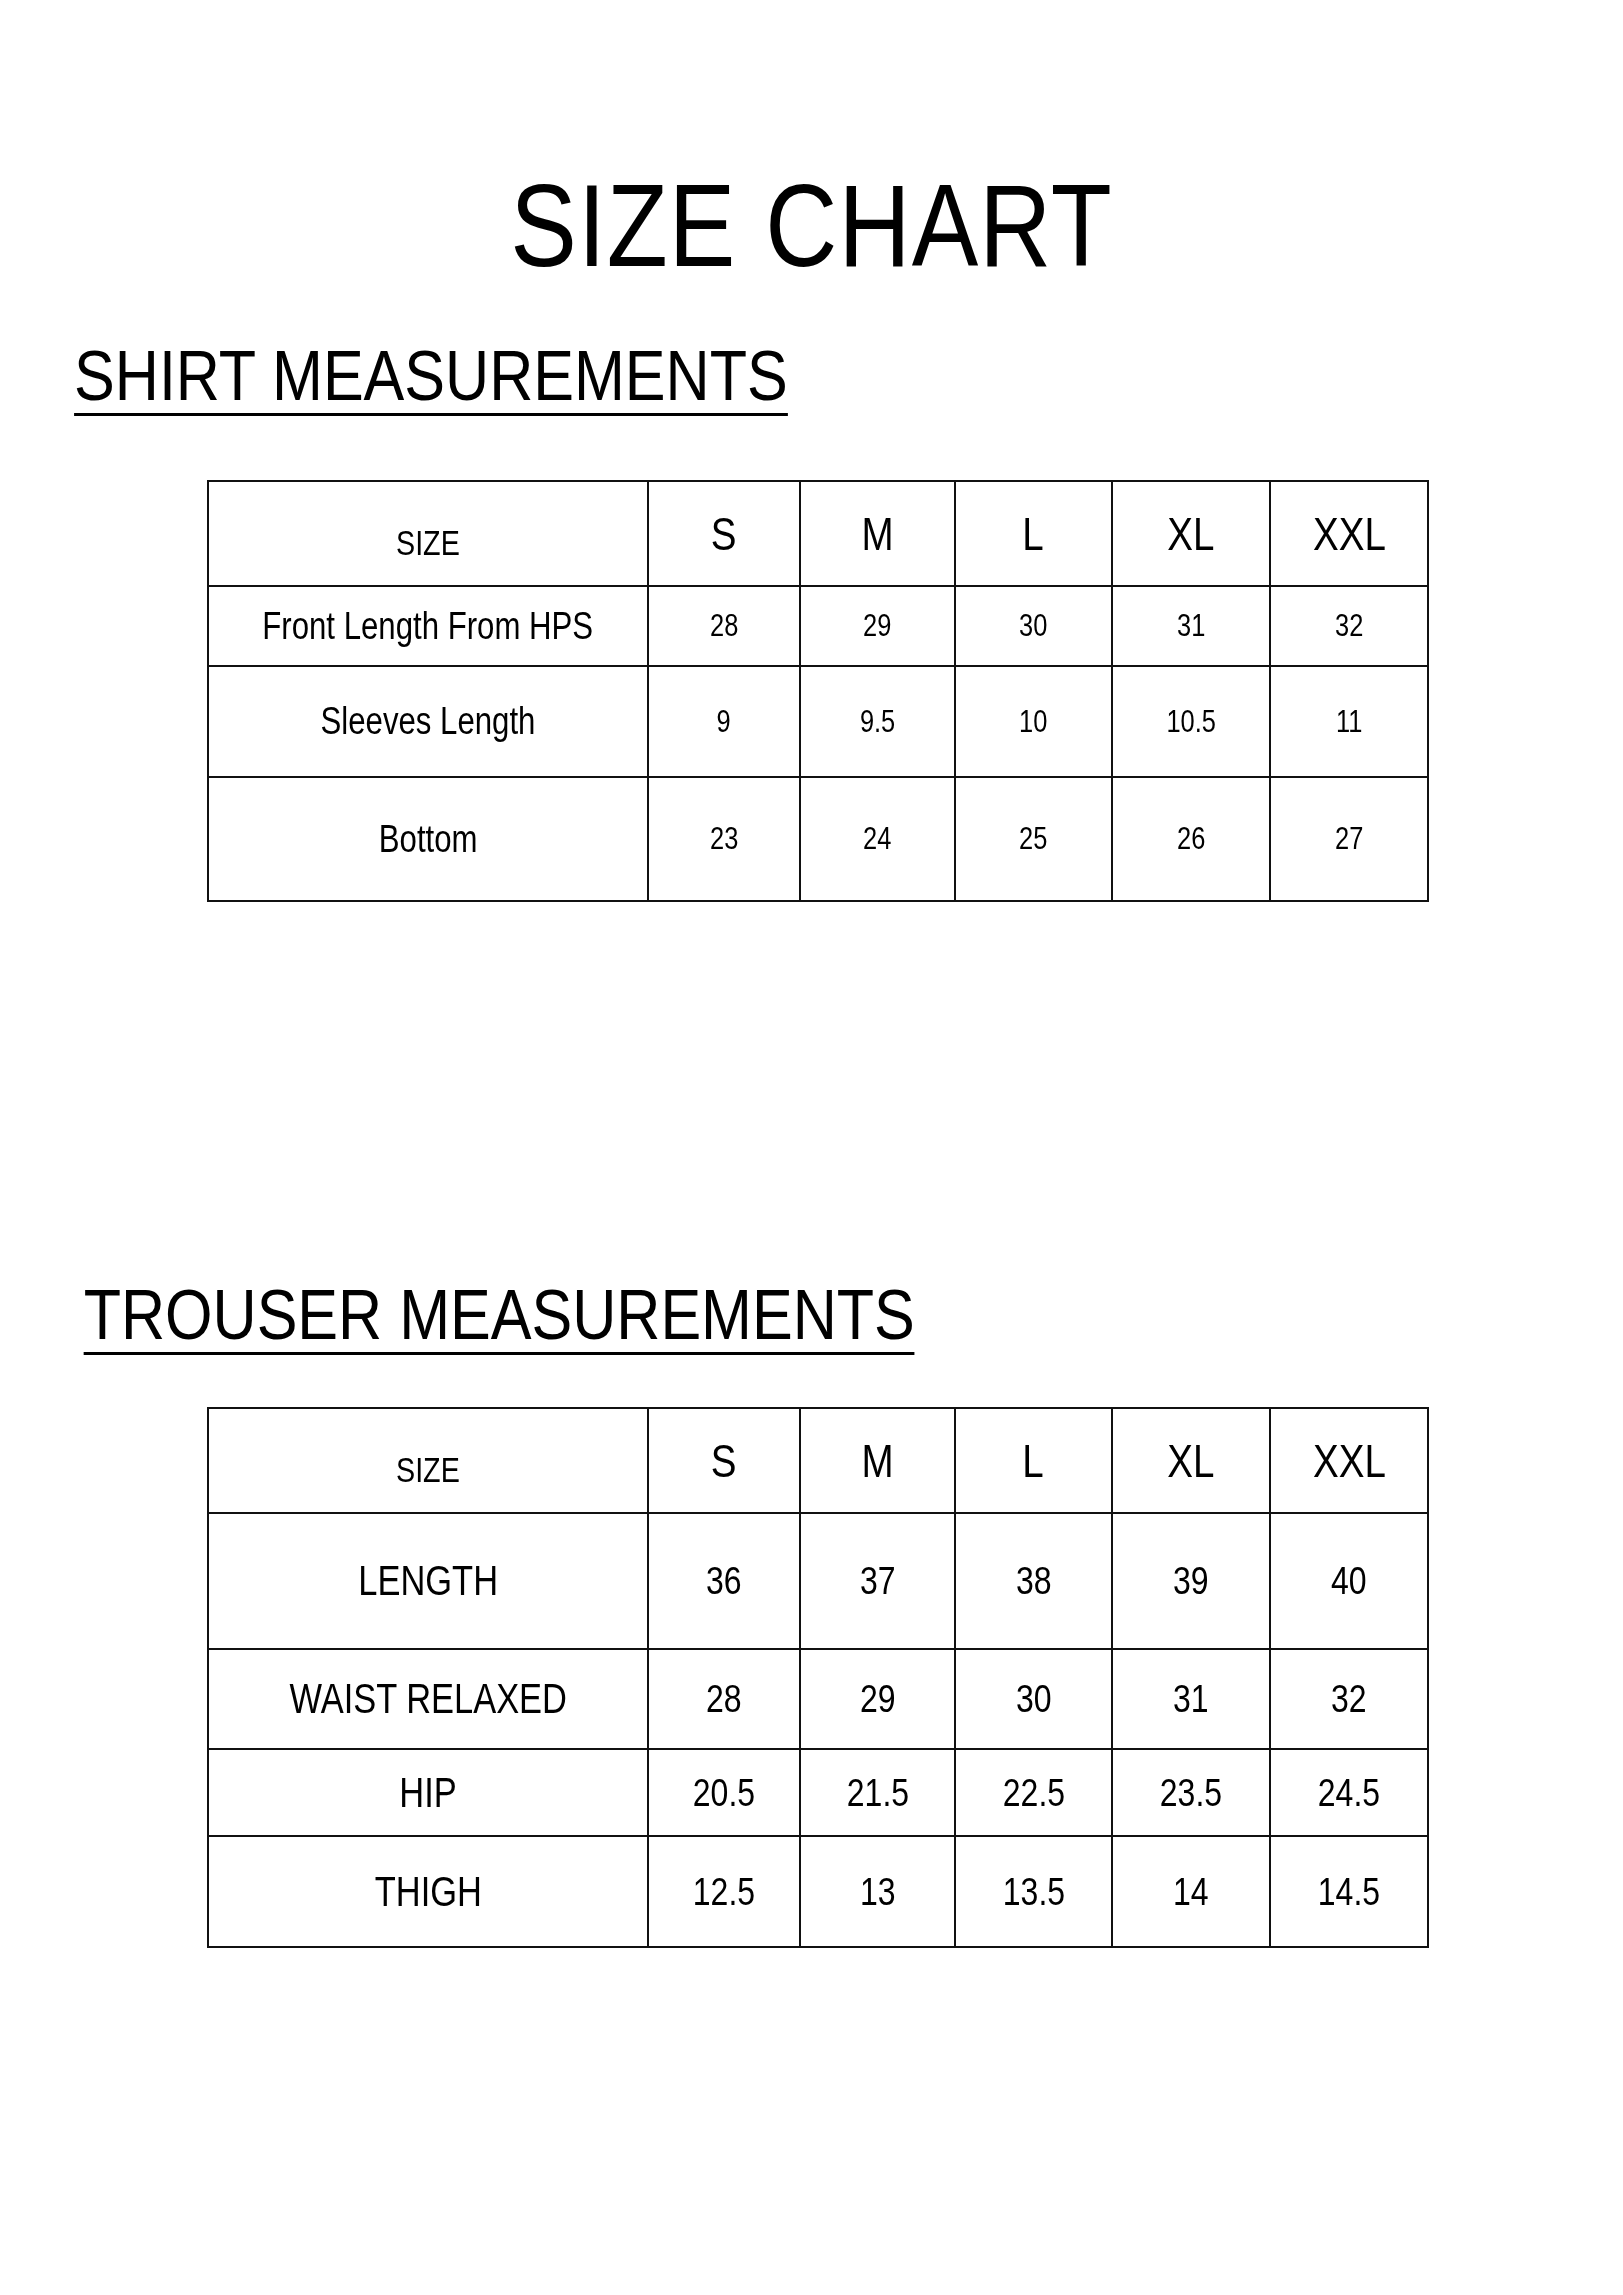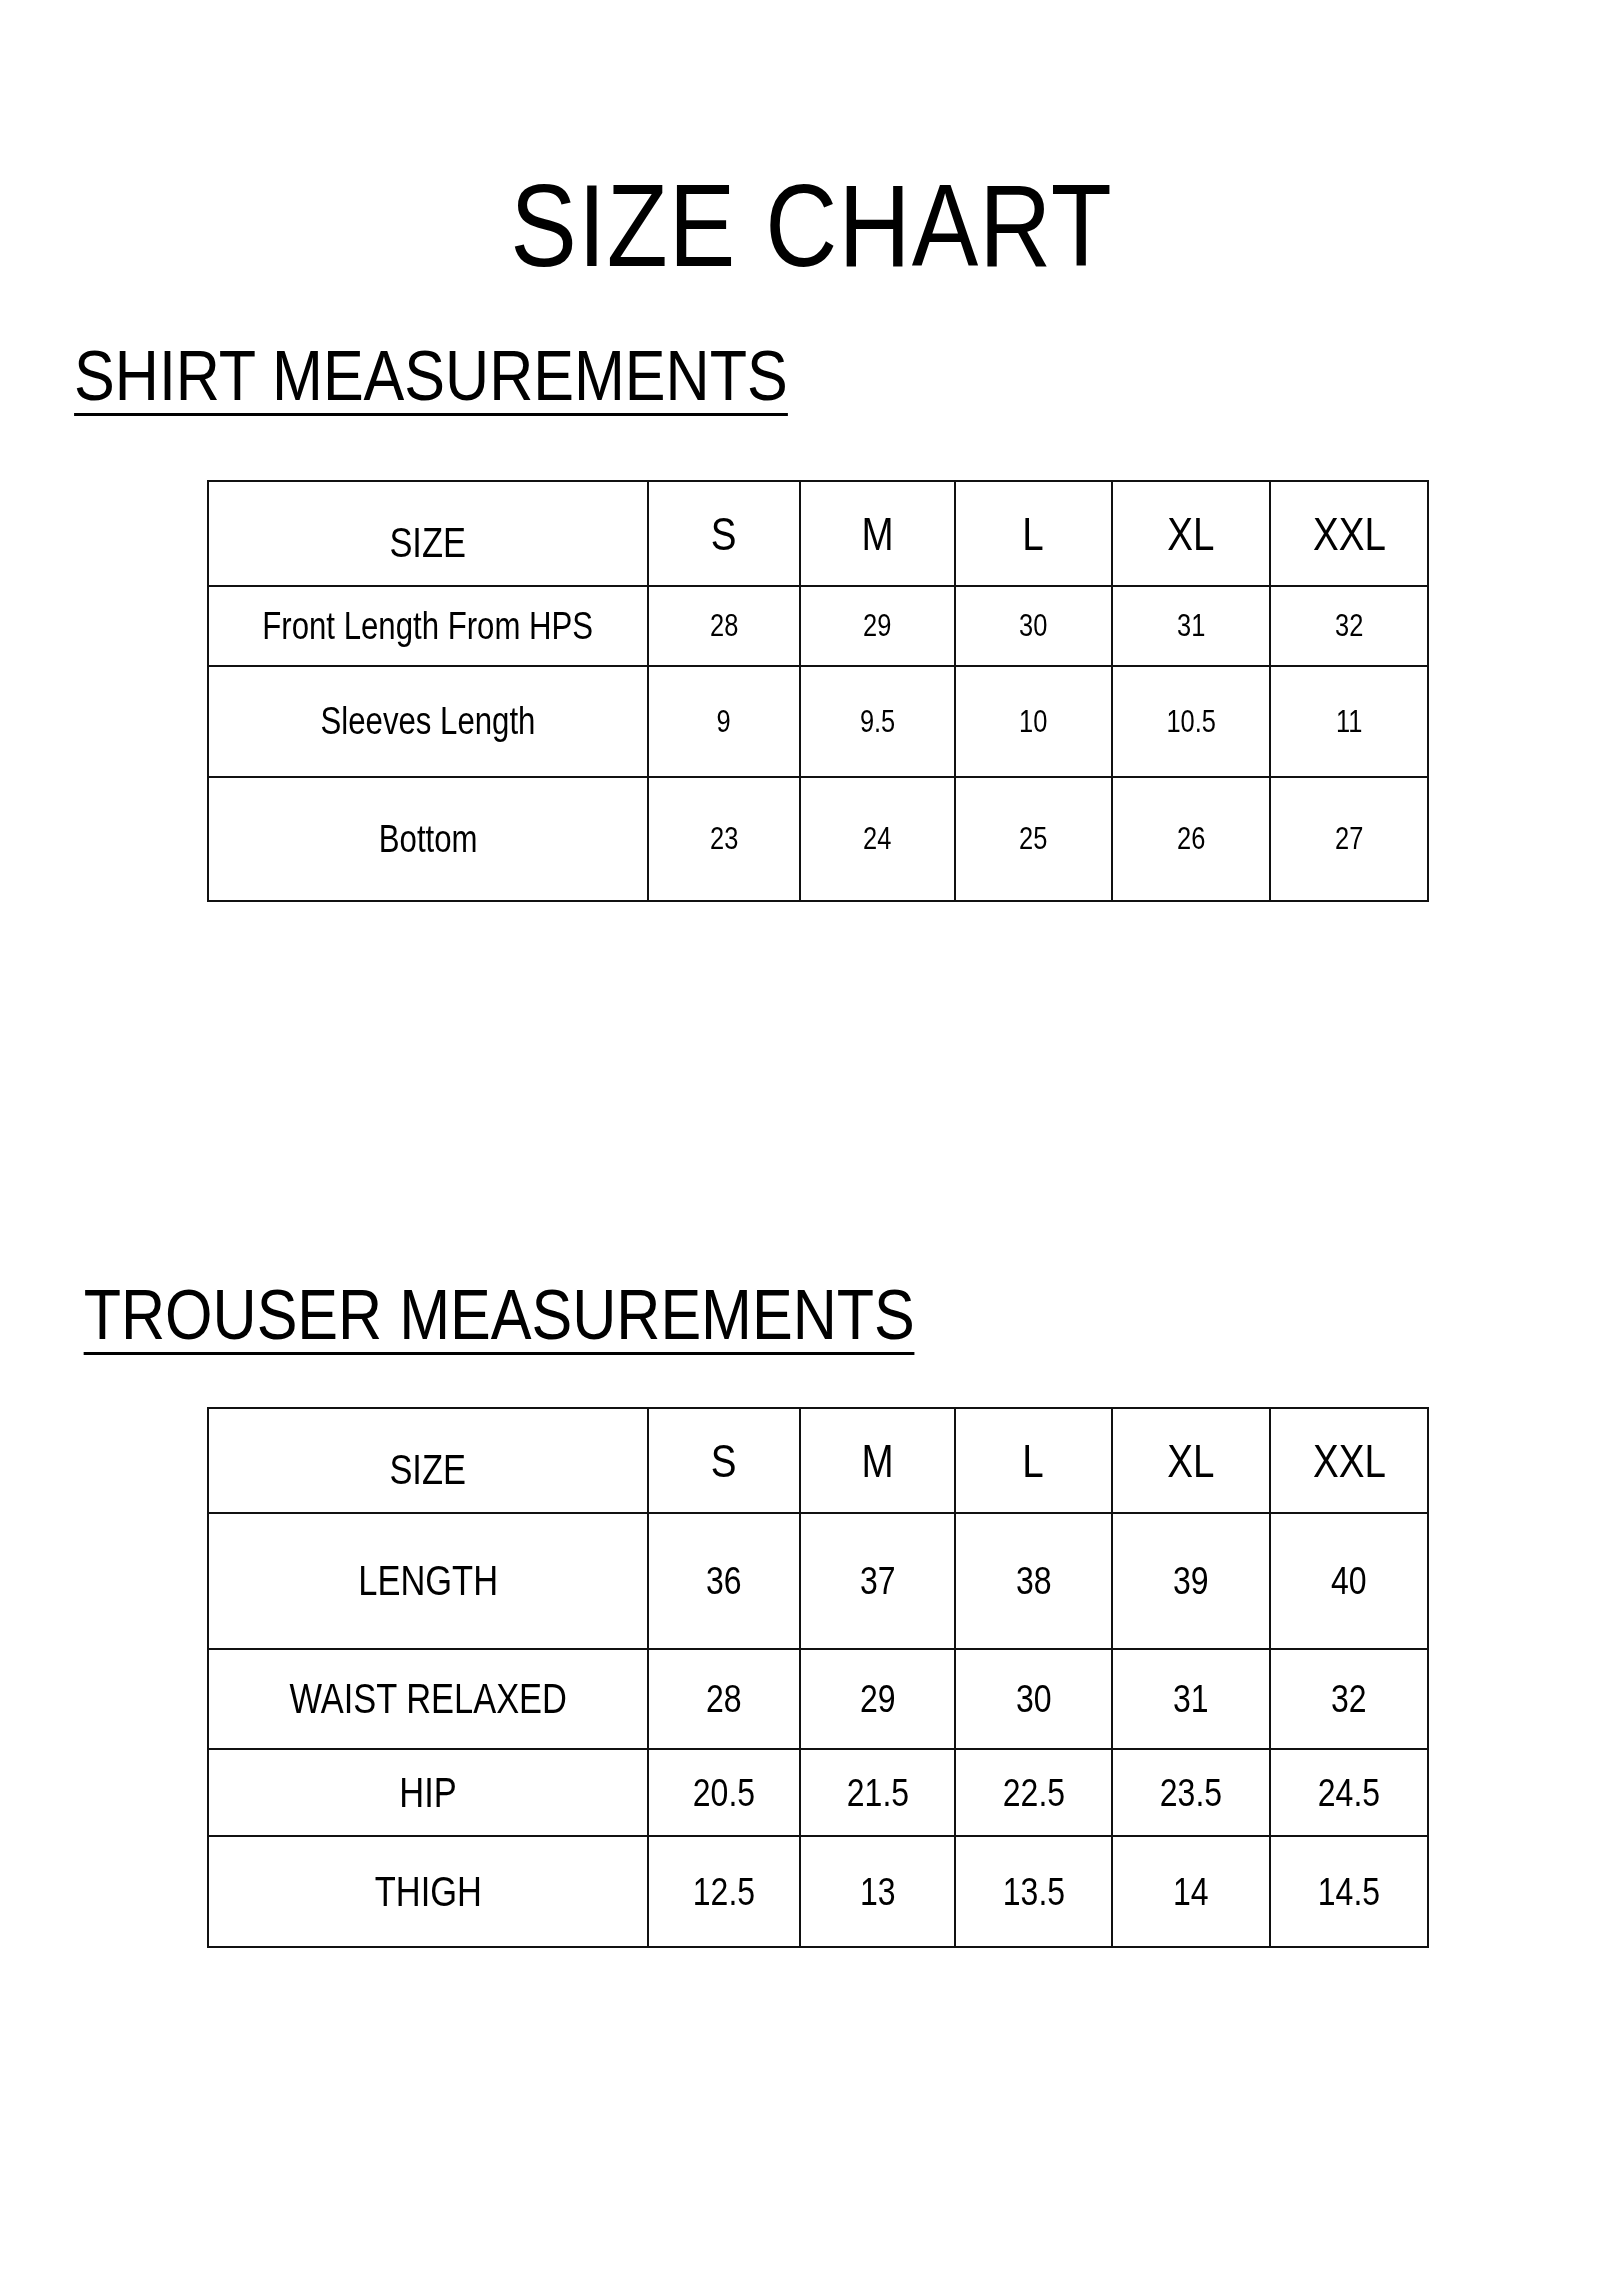--- a/index.html
+++ b/index.html
@@ -25,21 +25,21 @@
   .size-table {
     position: absolute; left: 207px; width: 1220px;
     border-collapse: collapse; table-layout: fixed;
   }
   .size-table td {
     border: 2.6px solid #111; text-align: center; vertical-align: middle;
     padding: 0; overflow: hidden; white-space: nowrap;
   }
   .size-table tr { }
   .hdr td { font-size: 47px; }
-  .hdr td.first { font-size: 42px; padding-top: 18px; }
+  .hdr td.first { font-size: 35px; padding-top: 18px; }
   .shirt td.label { font-size: 38px; }
   .shirt td.val { font-size: 31px; }
   .trouser td.label { font-size: 42px; }
   .trouser td.val { font-size: 39px; }
   .cond { display: inline-block; transform: scaleX(0.82); transform-origin: center; }
 </style>
 </head>
 <body>
 
 <div class="main-title">SIZE CHART</div>

